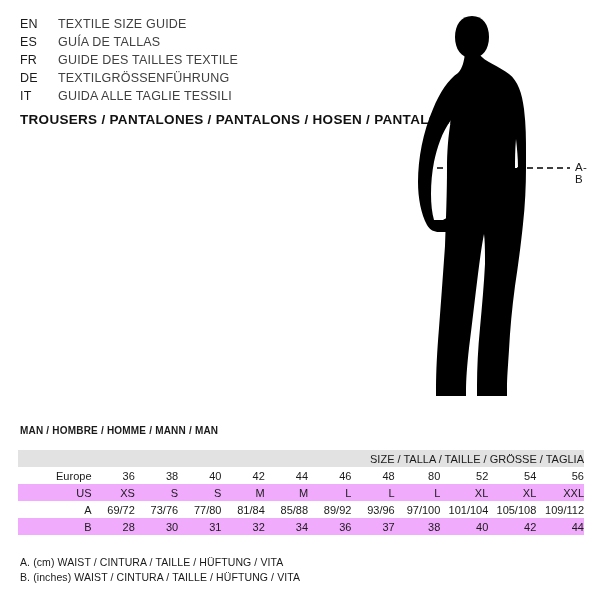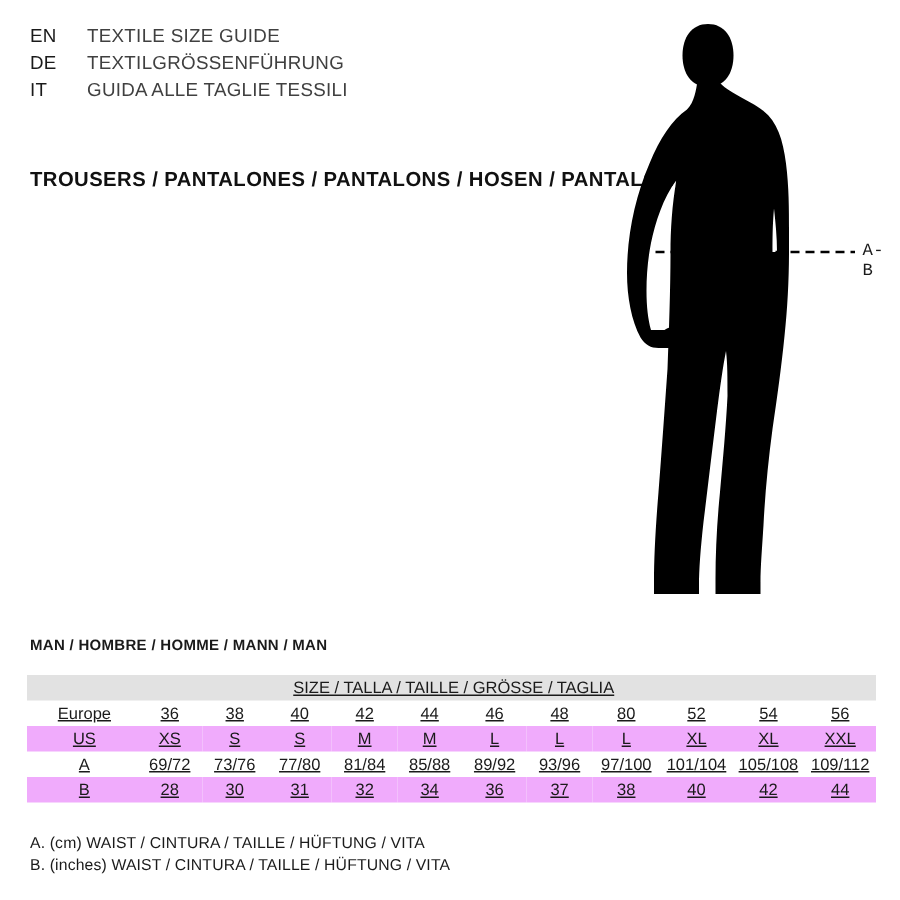--- a/index.html
+++ b/index.html
@@ -71,21 +71,20 @@
   .figure-svg {
     display: block;
   }
   .ab-label {
     position: absolute;
     left: 160px;
     top: 153px;
     font-size: 11.5px;
     color: #1a1a1a;
     letter-spacing: 0.3px;
-    font-family: Liberation Mono, monospace;
   }
 
   
   .table-title {
     position: absolute;
     left: 20px;
     top: 425px;
     font-size: 10px;
     font-weight: bold;
     letter-spacing: 0.2px;
@@ -94,27 +93,26 @@
   table.size-table {
     position: absolute;
     left: 18px;
     top: 450px;
     width: 566px;
     border-collapse: collapse;
     font-size: 11px;
   }
   table.size-table td,
   table.size-table th {
-    text-align: center;
+    text-align: right;
     padding: 0;
     height: 17px;
     font-weight: normal;
     vertical-align: middle;
     white-space: nowrap;
-    text-decoration: underline;
   }
   table.size-table tr.head {
     background: #e2e2e2;
   }
   table.size-table tr.shaded {
     background: #f0abfc;
   }
   table.size-table td.label-col,
   table.size-table th.label-col {
     width: 92px;
@@ -138,20 +136,28 @@
 </style>
 </head>
 <body>
 
 <div class="page">
 
   <div class="lang-block">
     <div class="lang-row">
       <span class="lang-code">EN</span>
       <span class="lang-text">TEXTILE SIZE GUIDE</span>
+    </div>
+    <div class="lang-row">
+      <span class="lang-code">ES</span>
+      <span class="lang-text">GUÍA DE TALLAS</span>
+    </div>
+    <div class="lang-row">
+      <span class="lang-code">FR</span>
+      <span class="lang-text">GUIDE DES TAILLES TEXTILE</span>
     </div>
     <div class="lang-row">
       <span class="lang-code">DE</span>
       <span class="lang-text">TEXTILGRÖSSENFÜHRUNG</span>
     </div>
     <div class="lang-row">
       <span class="lang-code">IT</span>
       <span class="lang-text">GUIDA ALLE TAGLIE TESSILI</span>
     </div>
   </div>

